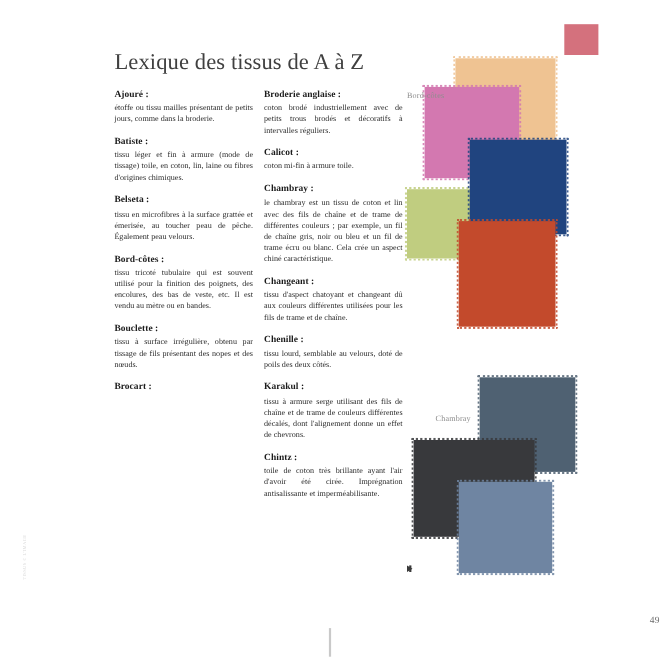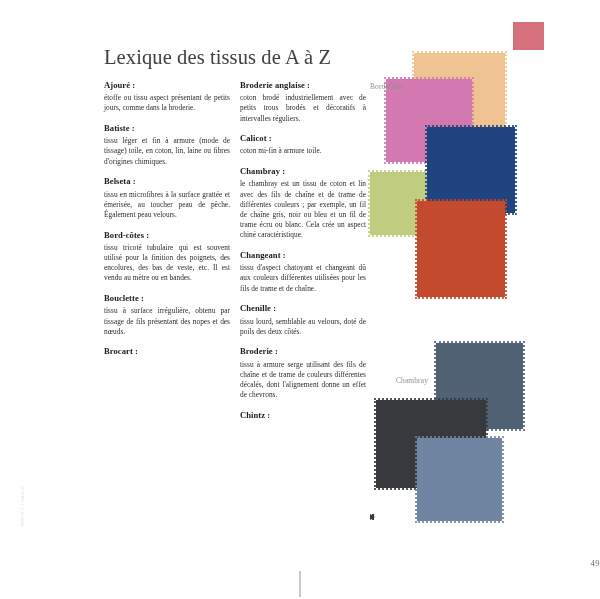--- a/index.html
+++ b/index.html
@@ -104,21 +104,21 @@
 
 <div class="page">
 
   <div class="accent-square"></div>
 
   <div class="title">Lexique des tissus de A à Z</div>
 
   <div class="col col-left">
     <div class="entry">
       <p class="term">Ajouré :</p>
-      <p class="def">étoffe ou tissu aspect présentant de petits jours, comme dans la broderie.</p>
+      <p class="def">étoffe ou tissu mailles présentant de petits jours, comme dans la broderie.</p>
     </div>
     <div class="entry">
       <p class="term">Batiste :</p>
       <p class="def">tissu léger et fin à armure (mode de tissage) toile, en coton, lin, laine ou fibres d'origines chimiques.</p>
     </div>
     <div class="entry">
       <p class="term">Belseta :</p>
       <p class="def">tissu en microfibres à la surface grattée et émerisée, au toucher peau de pêche. Également peau velours.</p>
     </div>
     <div class="entry">
@@ -149,25 +149,26 @@
     </div>
     <div class="entry">
       <p class="term">Changeant :</p>
       <p class="def">tissu d'aspect chatoyant et changeant dû aux couleurs différentes utilisées pour les fils de trame et de chaîne.</p>
     </div>
     <div class="entry">
       <p class="term">Chenille :</p>
       <p class="def">tissu lourd, semblable au velours, doté de poils des deux côtés.</p>
     </div>
     <div class="entry">
-      <p class="term">Broderie :</p>
+      <p class="term">Karakul :</p>
       <p class="def">tissu à armure serge utilisant des fils de chaîne et de trame de couleurs différentes décalés, dont l'alignement donne un effet de chevrons.</p>
     </div>
     <div class="entry">
       <p class="term">Chintz :</p>
+      <p class="def">toile de coton très brillante ayant l'air d'avoir été cirée. Imprégnation antisalissante et imperméabilisante.</p>
     </div>
   </div>
 
   <div class="swatch" id="sw-green">
       <span class="swatch-inner"></span>
     </div>
   <div class="swatch" id="sw-beige">
       <span class="swatch-inner"></span>
     </div>
   <div class="swatch" id="sw-pink">

